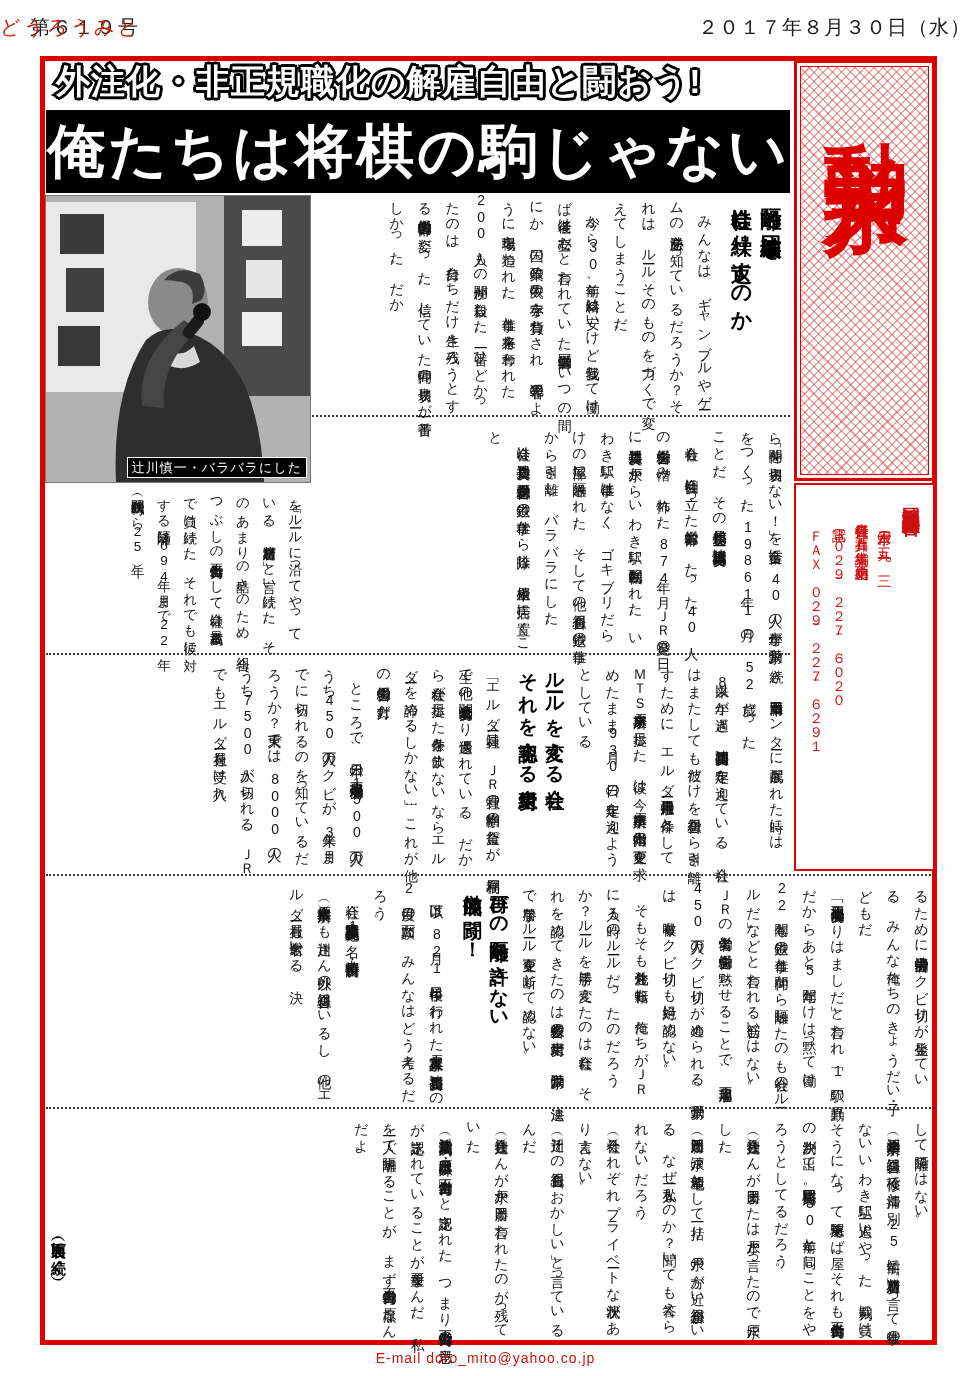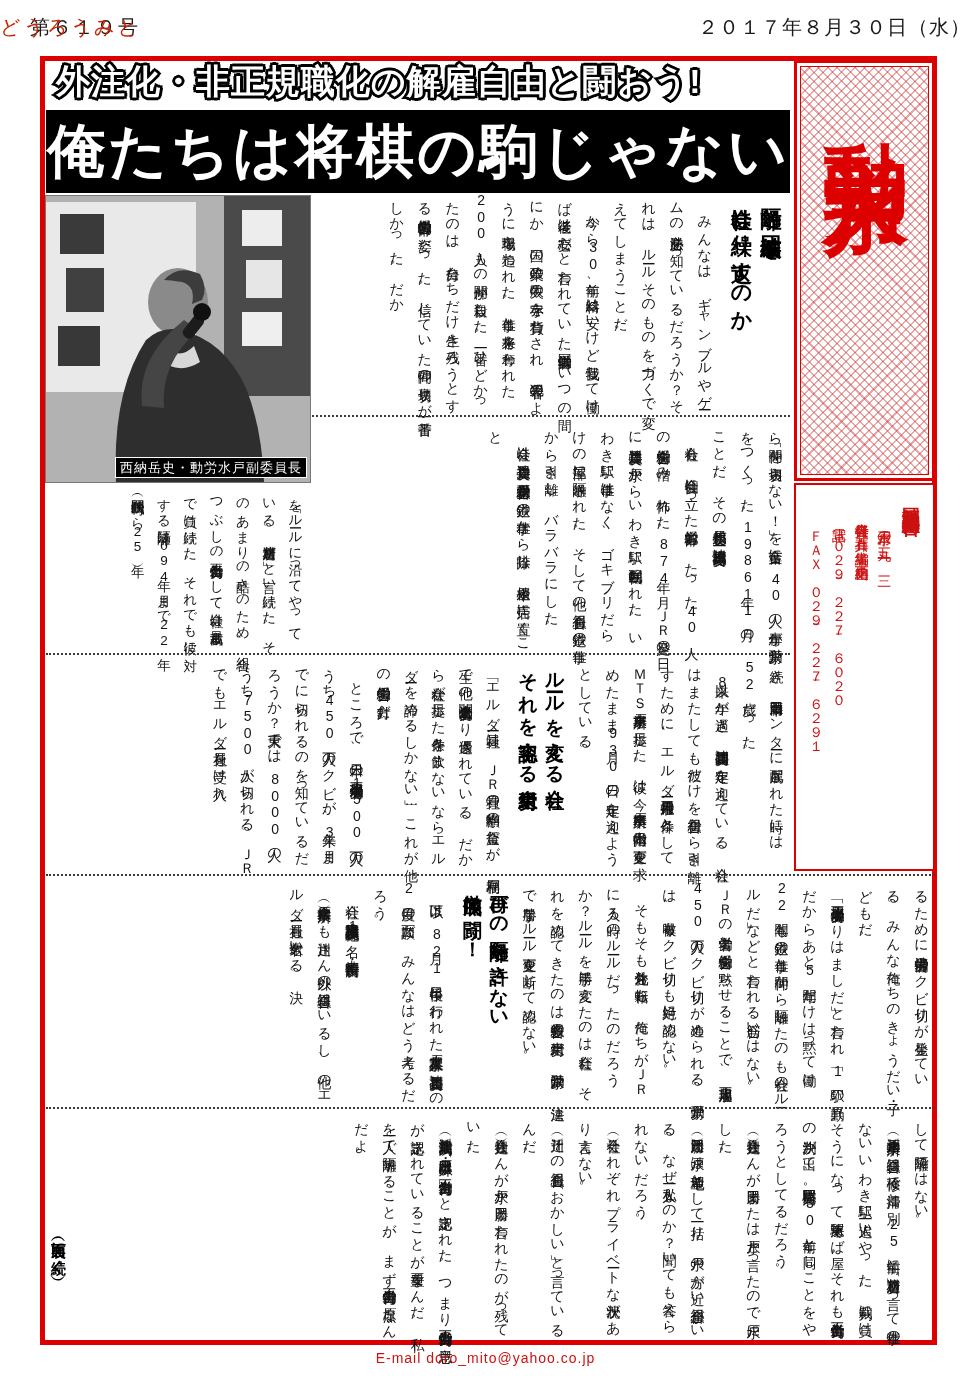--- a/index.html
+++ b/index.html
@@ -170,21 +170,21 @@
 
     <ellipse cx="132" cy="106" rx="30" ry="34" fill="#8a8a8a"></ellipse>
     <path d="M118 84 q14 -16 36 -6 q8 14 2 26 l-10 4 q4 -18 -10 -22 q-12 -2 -18 -2z" fill="#3c3c3c"></path>
     <path d="M70 286 q-4 -90 30 -142 q16 -14 34 -10 q44 10 66 58 q16 40 18 94z" fill="#2e2e2e"></path>
     <path d="M118 148 q14 18 30 2 l6 16 q-22 14 -42 -4z" fill="#d8d8d8"></path>
 
     <path d="M96 210 q-6 -48 42 -86 l14 10 q-38 34 -34 78z" fill="#454545"></path>
     <rect x="142" y="118" width="12" height="26" rx="5" transform="rotate(38 148 130)" fill="#1c1c1c"></rect>
     <circle cx="156" cy="116" r="9" fill="#111"></circle>
   </svg>
-  <div class="caption">西納岳史・動労水戸副委員長</div>
+  <div class="caption">辻川慎一・バラバラにした</div>
 </div>
 
 <div class="vtext" id="band1">
   <h3 class="colhead lg">
     <span>隔離と団結破壊を</span>
     <span>会社は繰り返すのか</span>
   </h3>
   <p>みんなは、ギャンブルやゲームの必勝法を知っているだろうか？それは、ルールそのものを力づくで変えてしまうことだ。</p>
   <p>今から30年前、給料は安いけど我慢して働けば老後は安心だと言われていた国鉄労働者。いつの間にか、国の政策の失敗の赤字を背負わされ、犯罪者のように職場を追われた。仕事と将来を奪われた200人もの仲間が自殺した。一番ひどかったのは、自分たちだけ生き残ろうとする労働組合幹部の姿だった。信じていた仲間の裏切りが一番苦しかった。だか</p>
 </div>

